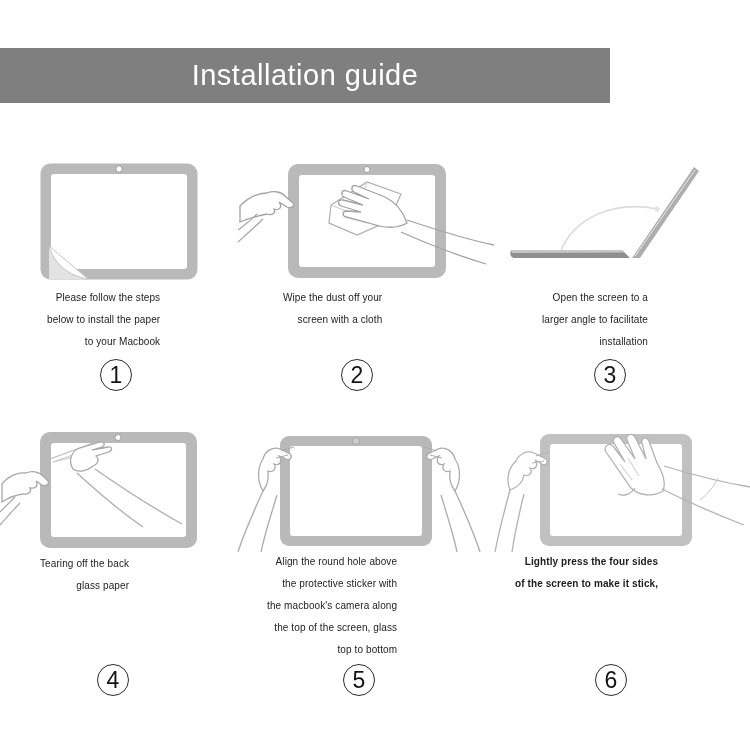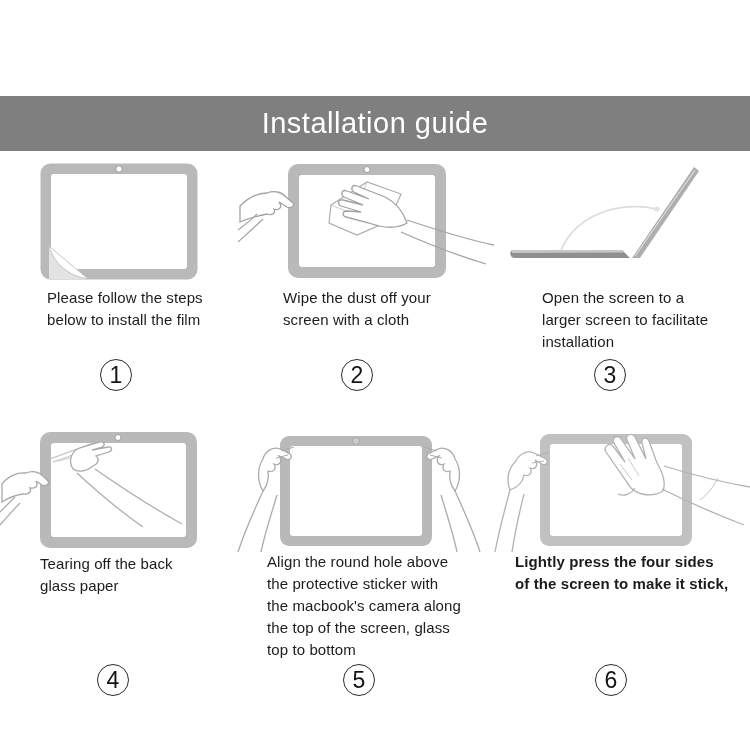--- a/index.html
+++ b/index.html
@@ -1,31 +1,31 @@
 <!DOCTYPE html>
 <html style="--header-bg: #7f7f7f; --header-text: #ffffff; --frame-gray: #b9b9b9; --line-gray: #a8a8a8; --text-dark: #1c1c1c;"><head>
 <meta charset="utf-8">
 <style>
   html,body{margin:0;padding:0;}
   body{
     width:750px;height:750px;background:#ffffff;position:relative;
     font-family:"Liberation Sans",sans-serif;overflow:hidden;
   }
   .header{
-    position:absolute;left:0;top:48px;width:750px;height:55px;
+    position:absolute;left:0;top:48px;width:610px;height:55px;
     background:var(--header-bg,#7f7f7f);
-    display:flex;align-items:center;justify-content:center;margin-top:48px;
+    display:flex;align-items:center;justify-content:center;
   }
   .header .title{
     color:var(--header-text,#ffffff);font-size:29px;letter-spacing:0.5px;
   }
   .il{position:absolute;}
   .cap{
-    position:absolute;font-size:15px;line-height:22px;
-    color:var(--text-dark,#1c1c1c);letter-spacing:0.1px;white-space:nowrap;
+    position:absolute;font-size:10px;line-height:22px;
+    color:var(--text-dark,#1c1c1c);letter-spacing:0.1px;white-space:nowrap;text-align:right;
   }
   .cap span{display:block;}
   .numcircle{
     position:absolute;width:30px;height:30px;border:1.7px solid #2b2b2b;
     border-radius:50%;display:flex;align-items:center;justify-content:center;
     font-size:23px;color:#141414;background:#ffffff;
   }
   
   .il1{left:40px;top:163px;}  .cap1{left:47px;top:287px;}  .nc1{left:100px;top:359px;}
   .il2{left:238px;top:160px;} .cap2{left:283px;top:287px;} .nc2{left:341px;top:359px;}
@@ -43,21 +43,22 @@
 
 <svg class="il il1" width="158" height="117" viewBox="0 0 158 117">
   <rect x="0.5" y="0.5" width="157" height="116" rx="10" fill="#b9b9b9"></rect>
   <rect x="11" y="11" width="136" height="95" rx="3" fill="#ffffff"></rect>
   <circle cx="79" cy="6" r="3.2" fill="#ffffff" stroke="#9e9e9e" stroke-width="1"></circle>
   <path d="M9,83 L48,116 L9,116 Z" fill="#e3e3e3"></path>
   <path d="M9,83 L48,116 C29,113 14,101 9,83 Z" fill="#ffffff" stroke="#c6c6c6" stroke-width="1"></path>
 </svg>
 <div class="cap cap1">
   <span>Please follow the steps</span>
-  <span>below to install the film</span>
+  <span>below to install the paper</span>
+  <span>to your Macbook</span>
 </div>
 <div class="numcircle nc1">1</div>
 
 <svg class="il il2" width="256" height="122" viewBox="0 0 256 122">
   <rect x="50" y="4" width="158" height="114" rx="10" fill="#b9b9b9"></rect>
   <rect x="61" y="15" width="136" height="92" rx="3" fill="#ffffff"></rect>
   <circle cx="129" cy="9.5" r="3" fill="#ffffff" stroke="#9e9e9e" stroke-width="1"></circle>
   <path d="M2,46 C10,38 20,33 29,33 C36,30 44,32 48,37 L55,43 C57,46 53,49 49,47 L41,42 C45,47 41,51 36,49 C38,53 34,56 29,54 C20,56 10,58 2,62 Z" fill="#ffffff" stroke="#a2a2a2" stroke-width="1.3"></path>
   <path d="M0,70 C8,64 14,59 19,54" fill="none" stroke="#a2a2a2" stroke-width="1.2"></path>
   <path d="M0,82 C10,73 18,66 25,59" fill="none" stroke="#a2a2a2" stroke-width="1.2"></path>
@@ -76,21 +77,21 @@
 <svg class="il il3" width="210" height="112" viewBox="0 0 210 112">
   <path d="M55,95 C68,60 108,42 152,51" fill="none" stroke="#dcdcdc" stroke-width="1.6"></path>
   <circle cx="152" cy="51" r="2.6" fill="#e2e2e2"></circle>
   <path d="M7,92 C4,95 5,99 9,100 L125,100 L117,92 Z" fill="#8f8f8f"></path>
   <path d="M7,92 L117,92 L119,94.5 L7,95 Z" fill="#c6c6c6"></path>
   <path d="M127,100 L189,9 L194,13 L135,100 Z" fill="#aeaeae"></path>
   <path d="M130,98 L190,12" fill="none" stroke="#e9e9e9" stroke-width="1"></path>
 </svg>
 <div class="cap cap3">
   <span>Open the screen to a</span>
-  <span>larger screen to facilitate</span>
+  <span>larger angle to facilitate</span>
   <span>installation</span>
 </div>
 <div class="numcircle nc3">3</div>
 
 <svg class="il il4" width="232" height="124" viewBox="0 0 232 124">
   <rect x="40" y="4" width="157" height="116" rx="10" fill="#b9b9b9"></rect>
   <rect x="51" y="15" width="135" height="94" rx="3" fill="#ffffff"></rect>
   <circle cx="118" cy="9.5" r="3" fill="#ffffff" stroke="#9e9e9e" stroke-width="1"></circle>
   <path d="M53,34 L97,18 L84,27 Z" fill="#ededed" stroke="#c2c2c2" stroke-width="0.8"></path>
   <path d="M50,31 L93,15" fill="none" stroke="#bdbdbd" stroke-width="1.1"></path>

